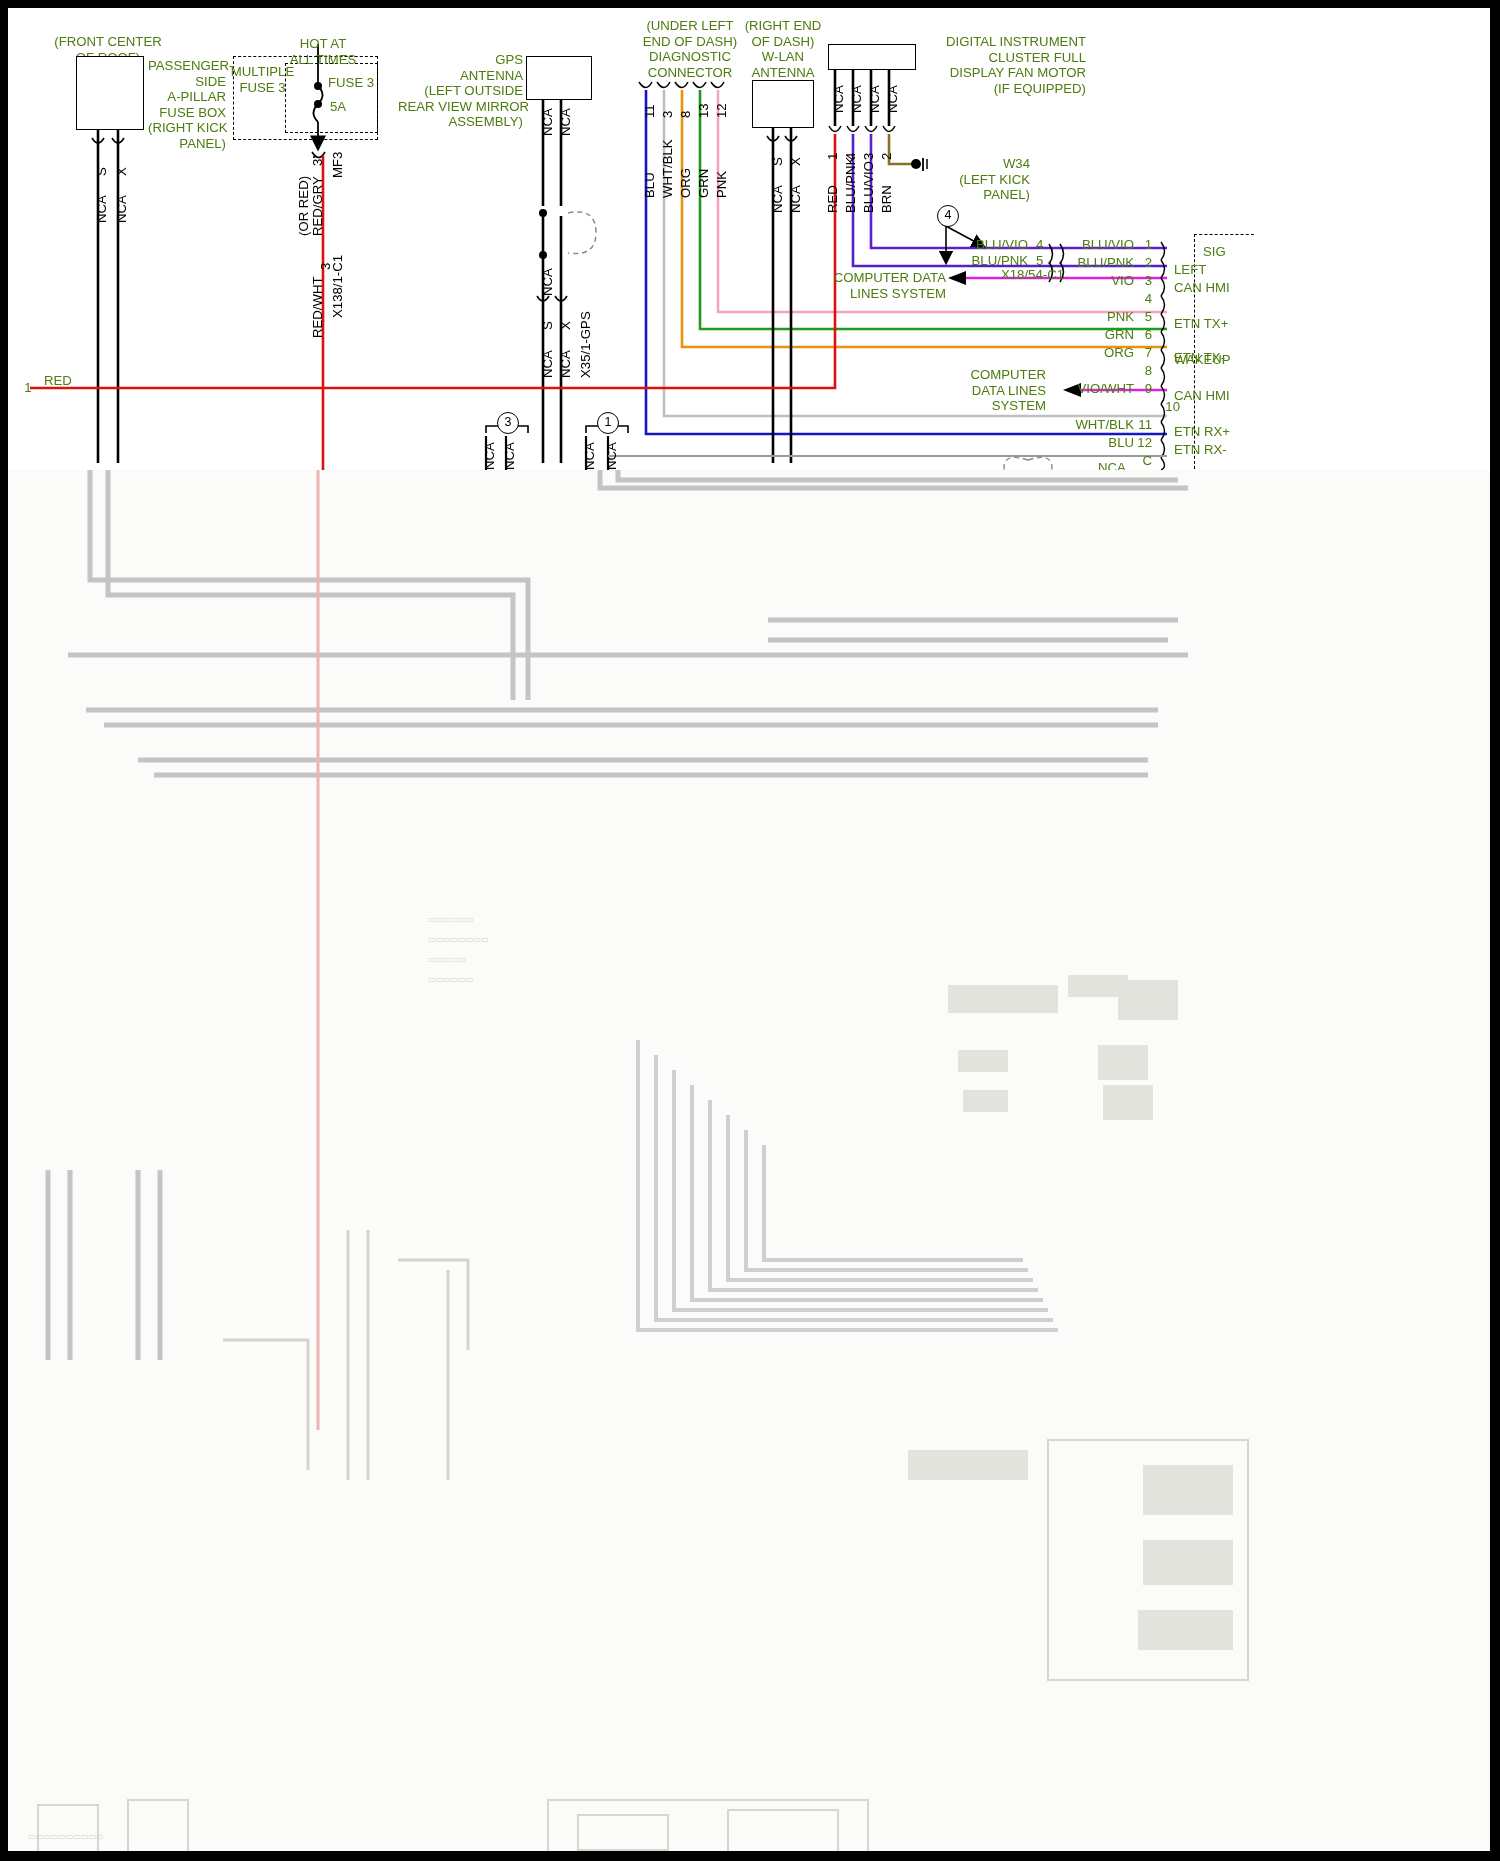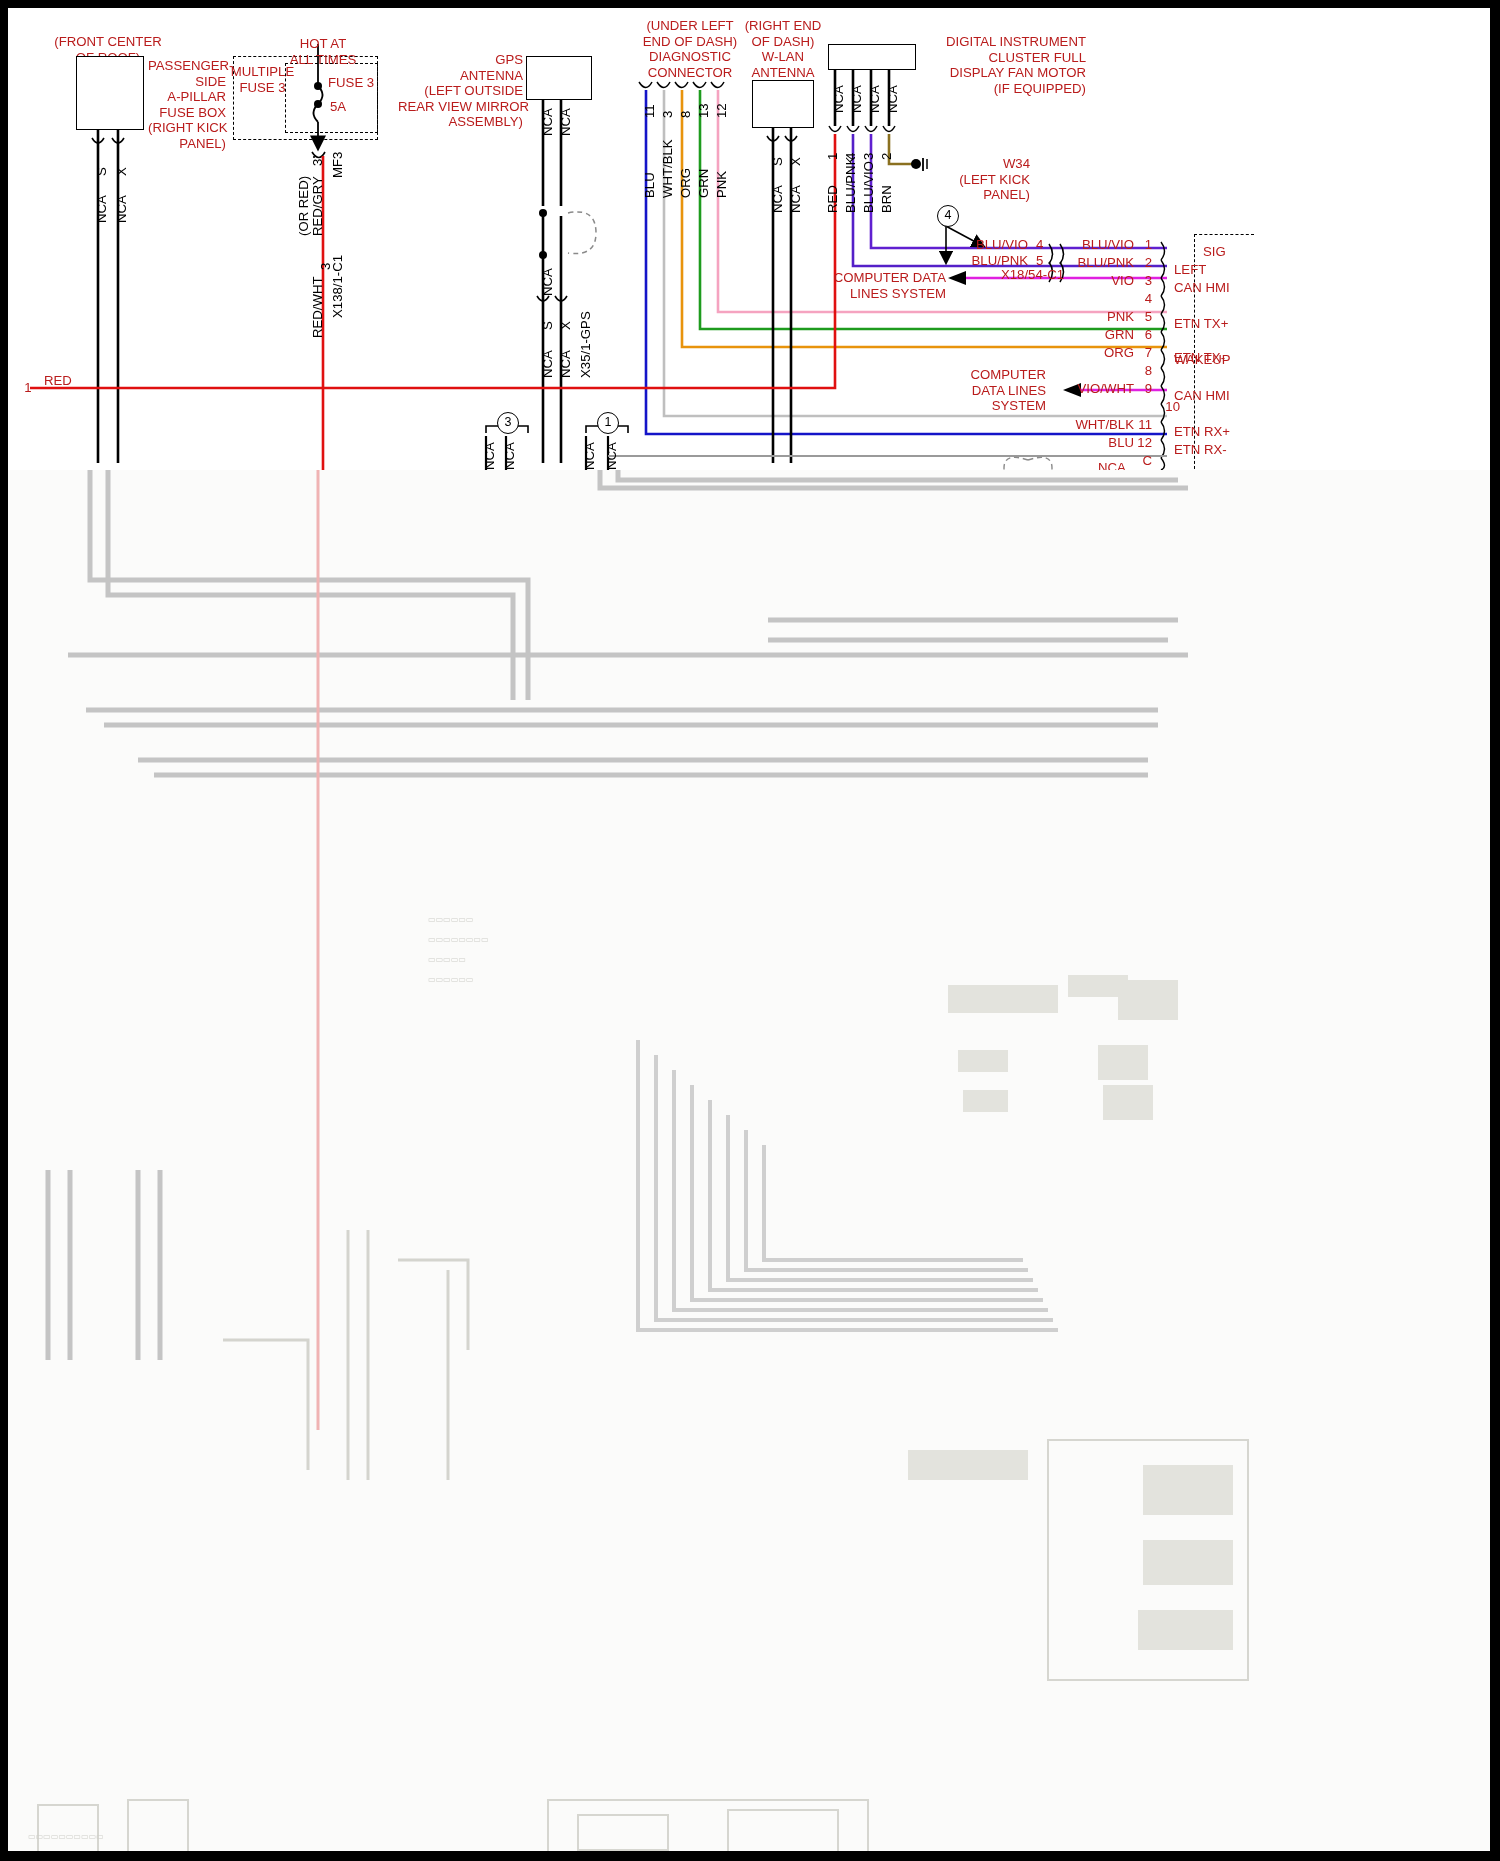--- a/index.html
+++ b/index.html
@@ -9,21 +9,21 @@
   #frame-top{position:absolute;left:0;top:0;width:1500px;height:8px;background:#000;}
   #frame-left{position:absolute;left:0;top:0;width:8px;height:1861px;background:#000;}
   #frame-right{position:absolute;right:0;top:0;width:10px;height:1861px;background:#000;}
   #frame-bottom{position:absolute;left:0;bottom:0;width:1500px;height:10px;background:#000;}
 
   
   #diagram{position:absolute;left:8px;top:8px;width:1482px;height:462px;background:#fff;overflow:hidden;}
   
   #faded{position:absolute;left:8px;top:470px;width:1482px;height:1381px;background:#fbfbfa;overflow:hidden;}
 
-  .lbl{position:absolute;font-size:13.2px;color:#b91c1c;line-height:15.5px;white-space:pre;letter-spacing:0px;}
+  .lbl{position:absolute;font-size:13.2px;color:#4d7c0f;line-height:15.5px;white-space:pre;letter-spacing:0px;}
   .lbl.c{text-align:center;}
   .lbl.r{text-align:right;}
   .lbl.l{text-align:right;}
   .vlbl{position:absolute;font-size:13.2px;color:#000;white-space:nowrap;
         transform-origin:0 0;transform:rotate(-90deg);}
 
   .box{position:absolute;border:1.6px solid #000;background:#fff;box-sizing:border-box;}
   .dashbox{position:absolute;border:1.7px dashed #000;background:transparent;box-sizing:border-box;}
 
   .dot{position:absolute;width:8px;height:8px;border-radius:50%;background:#000;}

